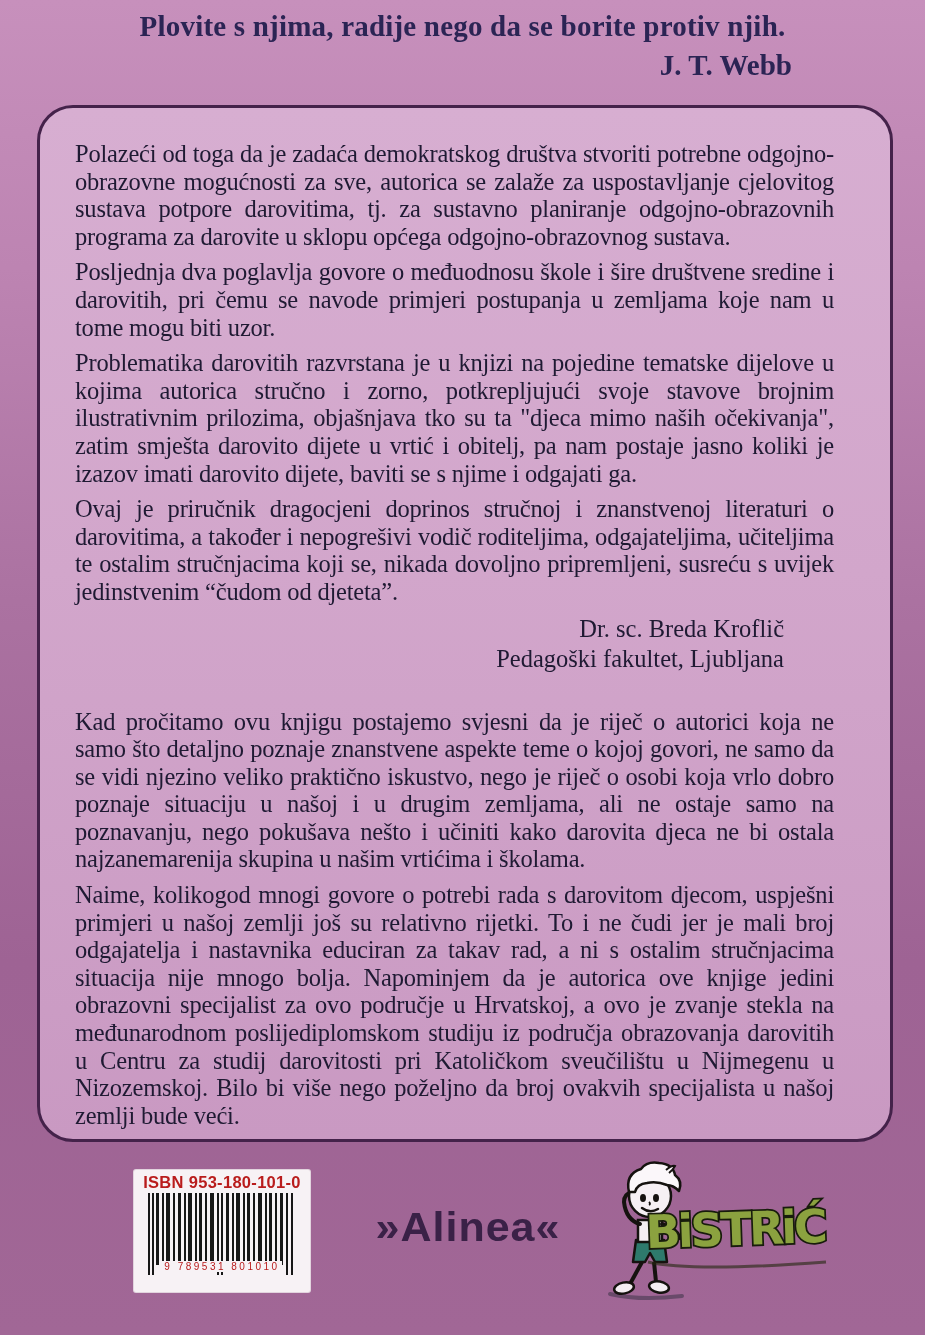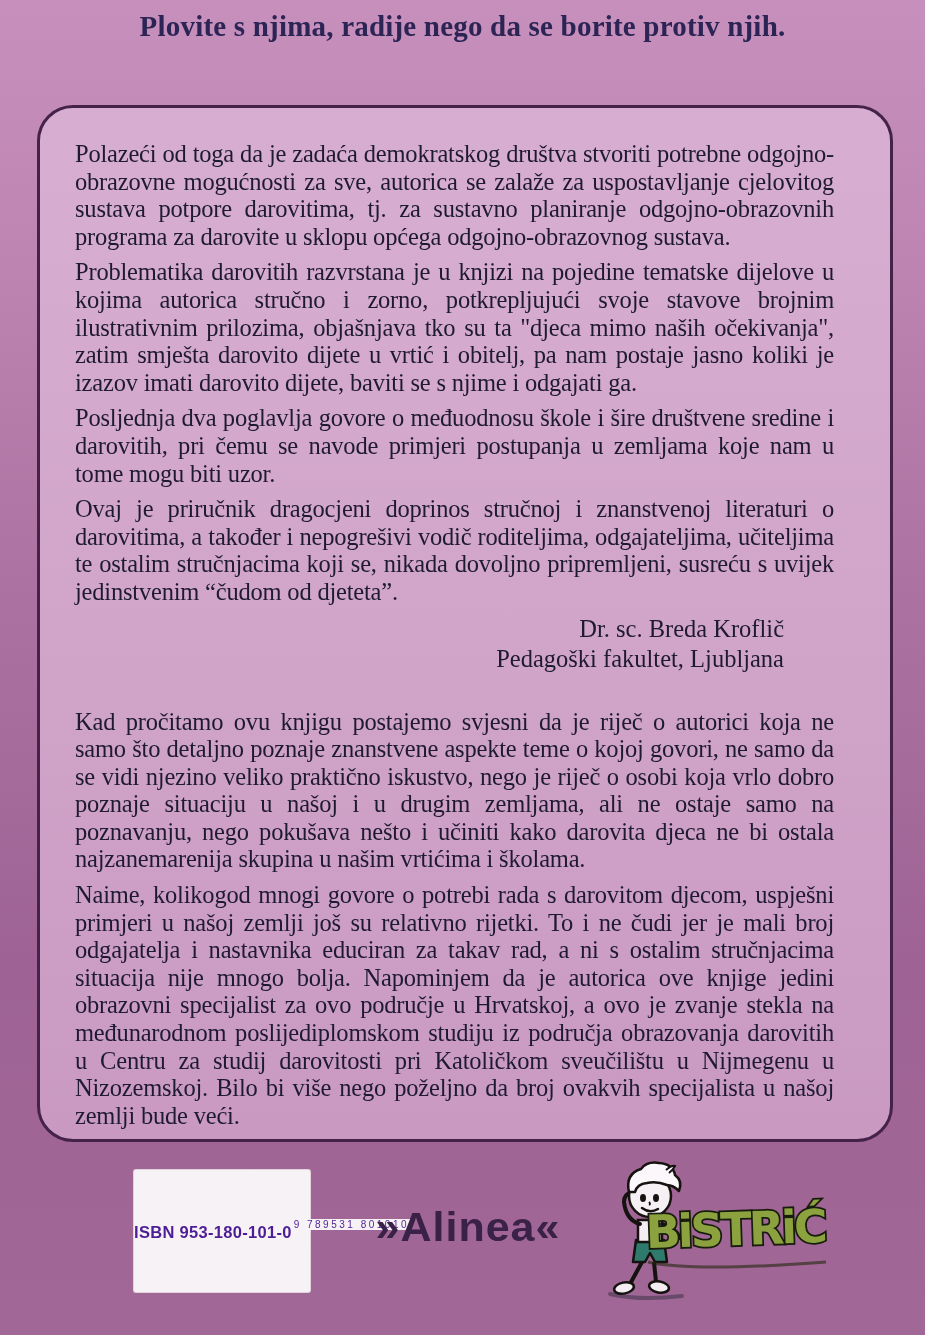--- a/index.html
+++ b/index.html
@@ -23,46 +23,47 @@
   .sig{text-align:right;padding-right:58px;}
   .sig div{line-height:30px;}
   .sig-1{margin-top:8px;}
   .section-gap{height:26px;}
   .sig-2{margin-top:8px;}
 
   
   .barcode-panel{
     position:absolute;left:134px;top:1170px;width:176px;height:122px;
     background:#f7f2f5;border-radius:2px;box-shadow:0 0 0 1px #e2d4de;
-    display:flex;flex-direction:row;align-items:center;
-    font-family:"Liberation Sans",sans-serif;color:#4c1d95;
+    display:flex;flex-direction:column;align-items:center;
+    font-family:"Liberation Sans",sans-serif;color:#b91c1c;
   }
   .isbn-label{font-size:16.5px;font-weight:bold;letter-spacing:.3px;margin-top:3px;white-space:nowrap;}
   .bars{display:block;margin-top:1px;}
   .isbn-digits{font-size:10px;letter-spacing:2.5px;margin-top:-14px;background:#f7f2f5;padding:0 2px;white-space:nowrap;}
   .publisher{
     position:absolute;left:368px;top:1203px;width:200px;
     font-family:"Liberation Sans",sans-serif;font-weight:bold;font-size:43px;
     color:#3a2147;text-align:center;letter-spacing:1px;transform:scaleY(.95);
   }
   .bistric{position:absolute;left:596px;top:1156px;width:240px;height:150px;}
   .bistric-char{position:absolute;left:0;top:0;}
   .bistric-word{position:absolute;left:48px;top:28px;}
 </style>
 </head>
 <body>
 
 <div class="quote">
   <div class="quote-line">Plovite s njima, radije nego da se borite protiv njih.</div>
+  <div class="quote-attr">J. T. Webb</div>
 </div>
 
 <div class="review-box">
   <p>Polazeći od toga da je zadaća demokratskog društva stvoriti potrebne odgojno-obrazovne mogućnosti za sve, autorica se zalaže za uspostavljanje cjelovitog sustava potpore darovitima, tj. za sustavno planiranje odgojno-obrazovnih programa za darovite u sklopu općega odgojno-obrazovnog sustava.</p>
+  <p>Posljednja dva poglavlja govore o međuodnosu škole i šire društvene sredine i darovitih, pri čemu se navode primjeri postupanja u zemljama koje nam u tome mogu biti uzor.</p>
   <p>Problematika darovitih razvrstana je u knjizi na pojedine tematske dijelove u kojima autorica stručno i zorno, potkrepljujući svoje stavove brojnim ilustrativnim prilozima, objašnjava tko su ta "djeca mimo naših očekivanja", zatim smješta darovito dijete u vrtić i obitelj, pa nam postaje jasno koliki je izazov imati darovito dijete, baviti se s njime i odgajati ga.</p>
-  <p>Posljednja dva poglavlja govore o međuodnosu škole i šire društvene sredine i darovitih, pri čemu se navode primjeri postupanja u zemljama koje nam u tome mogu biti uzor.</p>
   <p>Ovaj je priručnik dragocjeni doprinos stručnoj i znanstvenoj literaturi o darovitima, a također i nepogrešivi vodič roditeljima, odgajateljima, učiteljima te ostalim stručnjacima koji se, nikada dovoljno pripremljeni, susreću s uvijek jedinstvenim “čudom od djeteta”.</p>
   <div class="sig sig-1">
     <div>Dr. sc. Breda Kroflič</div>
     <div>Pedagoški fakultet, Ljubljana</div>
   </div>
   <div class="section-gap"></div>
   <p>Kad pročitamo ovu knjigu postajemo svjesni da je riječ o autorici koja ne samo što detaljno poznaje znanstvene aspekte teme o kojoj govori, ne samo da se vidi njezino veliko praktično iskustvo, nego je riječ o osobi koja vrlo dobro poznaje situaciju u našoj i u drugim zemljama, ali ne ostaje samo na poznavanju, nego pokušava nešto i učiniti kako darovita djeca ne bi ostala najzanemarenija skupina u našim vrtićima i školama.</p>
   <p>Naime, kolikogod mnogi govore o potrebi rada s darovitom djecom, uspješni primjeri u našoj zemlji još su relativno rijetki. To i ne čudi jer je mali broj odgajatelja i nastavnika educiran za takav rad, a ni s ostalim stručnjacima situacija nije mnogo bolja. Napominjem da je autorica ove knjige jedini obrazovni specijalist za ovo područje u Hrvatskoj, a ovo je zvanje stekla na međunarodnom poslijediplomskom studiju iz područja obrazovanja darovitih u Centru za studij darovitosti pri Katoličkom sveučilištu u Nijmegenu u Nizozemskoj. Bilo bi više nego poželjno da broj ovakvih specijalista u našoj zemlji bude veći.</p>
 </div>
 

